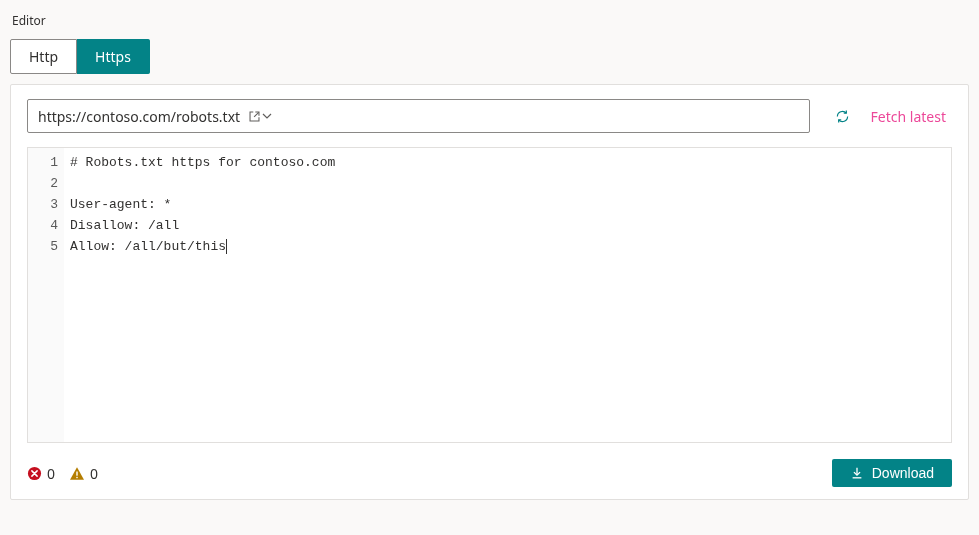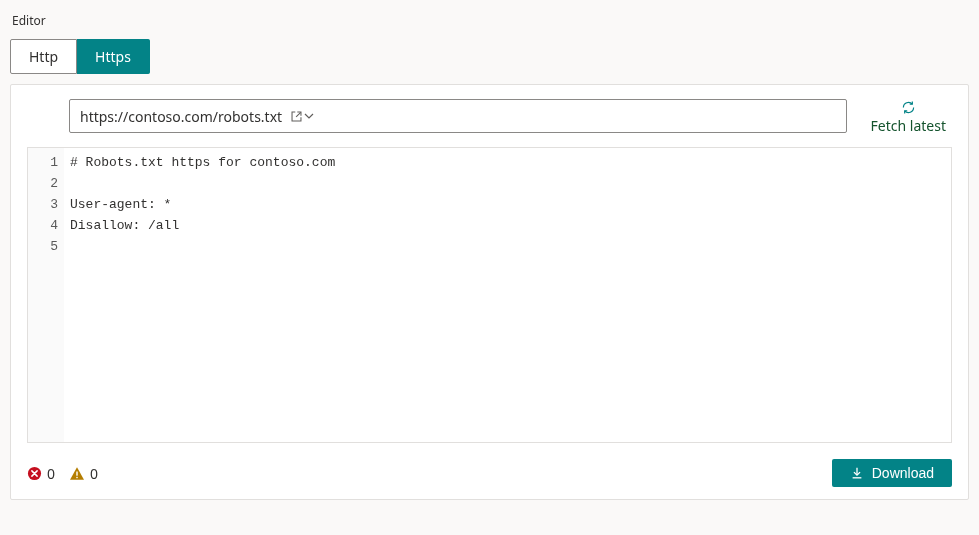--- a/index.html
+++ b/index.html
@@ -58,38 +58,36 @@
   .url-select {
     flex: 1;
     display: flex;
     align-items: center;
     border: 1px solid #8a8886;
     border-radius: 2px;
     height: 34px;
     padding: 0 10px;
     cursor: pointer;
     background: #fff;
-    margin-left: 42px;
   }
   .url-left { display: flex; align-items: center; gap: 8px; }
   .url-text { font-size: 14px; color: #323130; }
   .chevron-down {
     width: 12px; height: 12px; flex-shrink: 0;
   }
 
   .fetch-btn {
     display: flex;
     align-items: center;
-    gap: 0;
-    color: #14532d;
+    gap: 20px;
+    color: #ec4899;
     cursor: pointer;
     font-size: 14px;
     padding: 0 6px;
     height: 34px;
-    flex-direction: column;
   }
 
   .editor-box {
     border: 1px solid #e1dfdd;
     height: 296px;
     display: flex;
     font-family: Consolas, "Courier New", monospace;
     font-size: 13px;
     line-height: 21px;
     background: #fff;
@@ -209,20 +207,21 @@
           <div>2</div>
           <div>3</div>
           <div>4</div>
           <div>5</div>
         </div>
       <div class="code-area" id="code-area">
           <div class="code-line"># Robots.txt https for contoso.com</div>
           <div class="code-line"></div>
           <div class="code-line">User-agent: *</div>
           <div class="code-line">Disallow: /all</div>
+          <div class="code-line">Allow: /all/but/this<span class="cursor-caret"></span></div>
         </div>
     </div>
 
     <div class="footer-row">
       <div class="status-group">
         <div class="status-item">
           <span>
             <svg width="15" height="15" viewBox="0 0 16 16">
               <circle cx="8" cy="8" r="7" fill="#c50f1f"></circle>
               <path d="M5.2 5.2l5.6 5.6M10.8 5.2l-5.6 5.6" stroke="#fff" stroke-width="1.6" stroke-linecap="round"></path>

